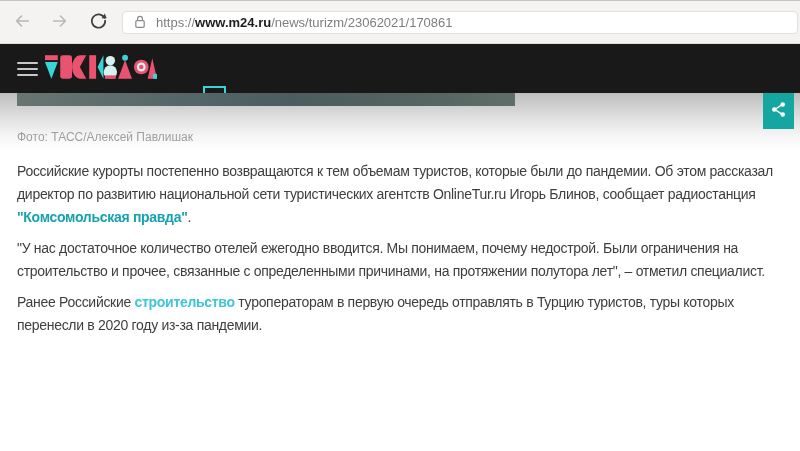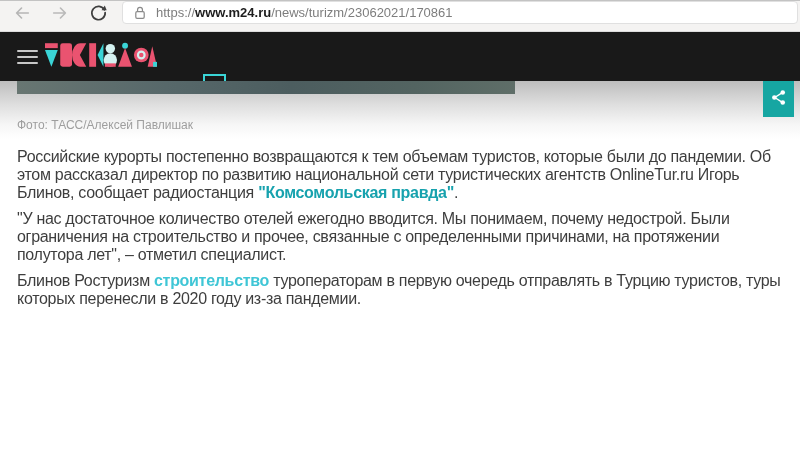--- a/index.html
+++ b/index.html
@@ -3,23 +3,23 @@
 <meta charset="utf-8">
 <style>
   * { box-sizing: border-box; margin: 0; padding: 0; }
   html,body { width:800px; height:451px; }
   body {
     font-family: "Liberation Sans", sans-serif;
     background:#fff; overflow:hidden; position:relative;
   }
   
   .chrome {
-    height:32px; background:#f4f3f2;
+    height:44px; background:#f4f3f2;
     border-top:1px solid #c3c3c3; border-bottom:1px solid #dcdcdc;
-    display:flex; padding:0 0 0 8px;
+    display:flex; align-items:center; padding:0 0 0 8px;
   }
   .nav-btn { width:28px; height:26px; border:none; background:transparent; display:flex; align-items:center; justify-content:center; margin-right:10px; cursor:pointer; }
   .urlbar {
     flex:1; height:23px; margin-right:2px;
     background:#fff; border:1px solid #e0e0e0; border-radius:4px;
     display:flex; align-items:center; padding:0 10px; min-width:0;
   }
   .urlbar .lock { margin-right:9px; display:flex; }
   .url-text { font-size:13px; white-space:nowrap; overflow:hidden; letter-spacing:0; }
   .url-scheme, .url-path { color:#7d7d7d; }
@@ -57,21 +57,21 @@
     background:var(--share_button,#16a6a2); border:none; cursor:pointer;
     display:flex; align-items:center; justify-content:center;
   }
   .credit {
     position:absolute; left:17px; top:37px;
     font-size:12px; color:var(--credit_text,#9e9e9e); white-space:nowrap;
   }
   
   .article { margin:9px 17px 0; width:768px; }
   .article p {
-    font-size:16px; line-height:18px; letter-spacing:-0.3px;
+    font-size:14px; line-height:23px; letter-spacing:-0.3px;
     color:var(--body_text,#3e3e3e); margin-bottom:8px;
   }
   .art-link { font-weight:700; text-decoration:none; cursor:pointer; }
   .art-link.teal { color:var(--link_teal,#17a2ae); }
   .art-link.cyan { color:var(--link_cyan,#3fc6d6); }
 </style>
 </head>
 <body>
 
 <div class="chrome">
@@ -160,14 +160,14 @@
         <circle cx="13.5" cy="15.4" r="2.4" fill="#fff"></circle>
       </svg>
     </span>
   </button>
   <div class="credit">Фото: ТАСС/Алексей Павлишак</div>
 </div>
 
 <div class="article">
     <p><span>Российские курорты постепенно возвращаются к тем объемам туристов, которые были до пандемии. Об этом рассказал директор по развитию национальной сети туристических агентств OnlineTur.ru Игорь Блинов, сообщает радиостанция </span><a class="art-link teal">"Комсомольская правда"</a><span>.</span></p>
     <p><span>"У нас достаточное количество отелей ежегодно вводится. Мы понимаем, почему недострой. Были ограничения на строительство и прочее, связанные с определенными причинами, на протяжении полутора лет", – отметил специалист.</span></p>
-    <p><span>Блинов Ростуризм </span><a class="art-link cyan">строительство</a><span> туроператорам в первую очередь отправлять в Турцию туристов, туры которых перенесли в 2020 году из-за пандемии.</span></p>
+    <p><span>Ранее Российские </span><a class="art-link cyan">строительство</a><span> туроператорам в первую очередь отправлять в Турцию туристов, туры которых перенесли в 2020 году из-за пандемии.</span></p>
   </div>
 
 </body></html>

